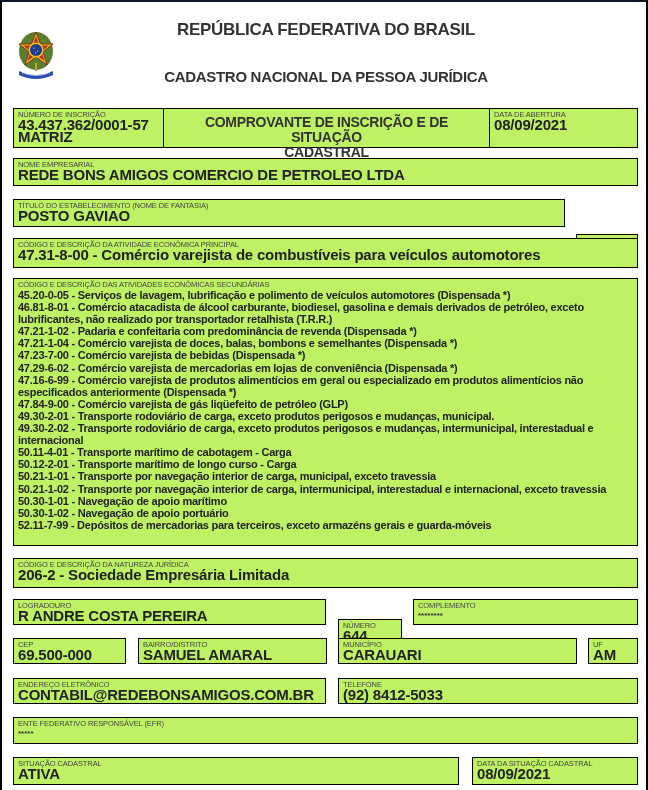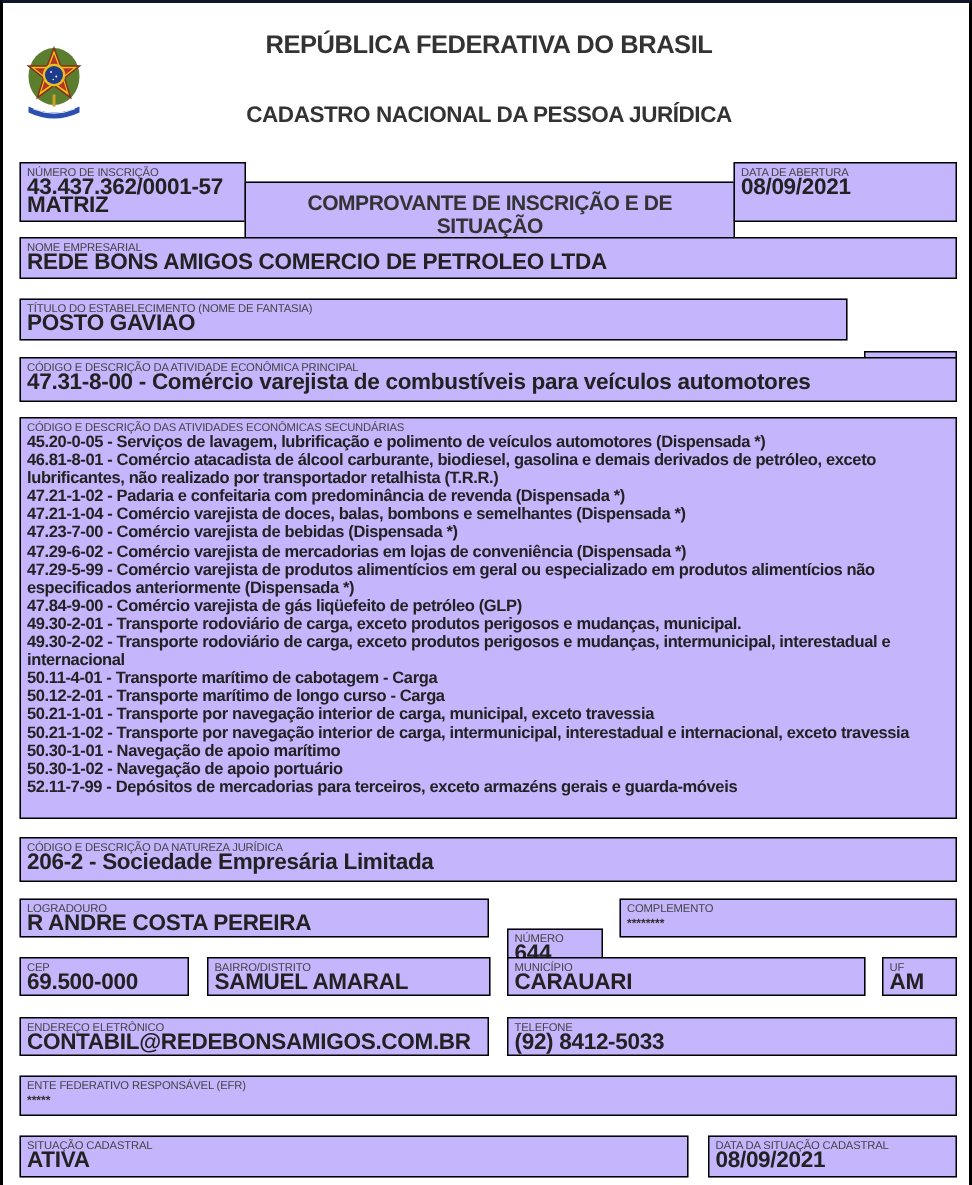--- a/index.html
+++ b/index.html
@@ -1,19 +1,19 @@
 <!DOCTYPE html>
 <html><head>
 <meta charset="utf-8">
 <style>
   * { box-sizing: border-box; margin: 0; padding: 0; }
   html, body { width: 648px; height: 790px; background: #ffffff; overflow: hidden; }
   body { font-family: "Liberation Sans", sans-serif; color: #222; position: relative; }
   .page { position: absolute; left: 0; top: 0; width: 648px; height: 790px; border-left: 2px solid #000; border-right: 2px solid #000; border-top: 2px solid #0f172a; }
-  .box { position: absolute; border: 1px solid #000; background: #c4b5fd; padding: 1px 4px; }
+  .box { position: absolute; border: 1px solid #000; background: #bef264; padding: 1px 4px; }
   .lbl { font-size: 7.5px; color: #444; letter-spacing: -0.1px; line-height: 9px; text-transform: uppercase; display: block; white-space: nowrap; }
   .val { font-size: 15px; font-weight: bold; color: #222; line-height: 12px; display: block; white-space: nowrap; letter-spacing: -0.2px; }
   .stars { font-size: 8px; font-weight: bold; color: #333; letter-spacing: 0px; }
   .h1 { position: absolute; left: 0; width: 648px; text-align: center; font-weight: bold; color: #333; letter-spacing: -0.3px; }
   .emblem { position: absolute; left: 14px; top: 25px; width: 40px; height: 56px; }
   .title-box { text-align: center; font-weight: bold; font-size: 14px; line-height: 15px; color: #333; padding-top: 6px; letter-spacing: -0.3px; }
   .list { font-size: 11px; font-weight: bold; line-height: 12.1px; color: #222; letter-spacing: -0.25px; }
   .list div { white-space: normal; }
 </style>
 </head>
@@ -38,21 +38,21 @@
   </div>
 
   <div class="h1" style="top:18px; font-size:17px;">REPÚBLICA FEDERATIVA DO BRASIL</div>
   <div class="h1" style="top:66px; font-size:15px;">CADASTRO NACIONAL DA PESSOA JURÍDICA</div>
 
   <div class="box" style="left:11px; top:106px; width:151px; height:40px;">
     <span class="lbl">NÚMERO DE INSCRIÇÃO</span>
     <span class="val">43.437.362/0001-57</span>
     <span class="val">MATRIZ</span>
   </div>
-  <div class="box title-box" style="left:161px; top:106px; width:327px; height:40px;margin-top:13px;">
+  <div class="box title-box" style="left:161px; top:106px; width:327px; height:40px;">
     <span style="display:block">COMPROVANTE DE INSCRIÇÃO E DE SITUAÇÃO</span>
     <span style="display:block">CADASTRAL</span>
   </div>
   <div class="box" style="left:487px; top:106px; width:149px; height:40px;">
     <span class="lbl">DATA DE ABERTURA</span>
     <span class="val">08/09/2021</span>
   </div>
 
   <div class="box" style="left:11px; top:156px; width:625px; height:28px;">
     <span class="lbl">NOME EMPRESARIAL</span>
@@ -75,21 +75,21 @@
 
   <div class="box" style="left:11px; top:276px; width:625px; height:268px;">
     <span class="lbl">CÓDIGO E DESCRIÇÃO DAS ATIVIDADES ECONÔMICAS SECUNDÁRIAS</span>
     <div class="list">
       <div>45.20-0-05 - Serviços de lavagem, lubrificação e polimento de veículos automotores (Dispensada *)</div>
       <div>46.81-8-01 - Comércio atacadista de álcool carburante, biodiesel, gasolina e demais derivados de petróleo, exceto lubrificantes, não realizado por transportador retalhista (T.R.R.)</div>
       <div>47.21-1-02 - Padaria e confeitaria com predominância de revenda (Dispensada *)</div>
       <div>47.21-1-04 - Comércio varejista de doces, balas, bombons e semelhantes (Dispensada *)</div>
       <div>47.23-7-00 - Comércio varejista de bebidas (Dispensada *)</div>
       <div>47.29-6-02 - Comércio varejista de mercadorias em lojas de conveniência (Dispensada *)</div>
-      <div>47.29-5-99 - Comércio varejista de produtos alimentícios em geral ou especializado em produtos alimentícios não especificados anteriormente (Dispensada *)</div>
+      <div>47.16-6-99 - Comércio varejista de produtos alimentícios em geral ou especializado em produtos alimentícios não especificados anteriormente (Dispensada *)</div>
       <div>47.84-9-00 - Comércio varejista de gás liqüefeito de petróleo (GLP)</div>
       <div>49.30-2-01 - Transporte rodoviário de carga, exceto produtos perigosos e mudanças, municipal.</div>
       <div>49.30-2-02 - Transporte rodoviário de carga, exceto produtos perigosos e mudanças, intermunicipal, interestadual e internacional</div>
       <div>50.11-4-01 - Transporte marítimo de cabotagem - Carga</div>
       <div>50.12-2-01 - Transporte marítimo de longo curso - Carga</div>
       <div>50.21-1-01 - Transporte por navegação interior de carga, municipal, exceto travessia</div>
       <div>50.21-1-02 - Transporte por navegação interior de carga, intermunicipal, interestadual e internacional, exceto travessia</div>
       <div>50.30-1-01 - Navegação de apoio marítimo</div>
       <div>50.30-1-02 - Navegação de apoio portuário</div>
       <div>52.11-7-99 - Depósitos de mercadorias para terceiros, exceto armazéns gerais e guarda-móveis</div>

